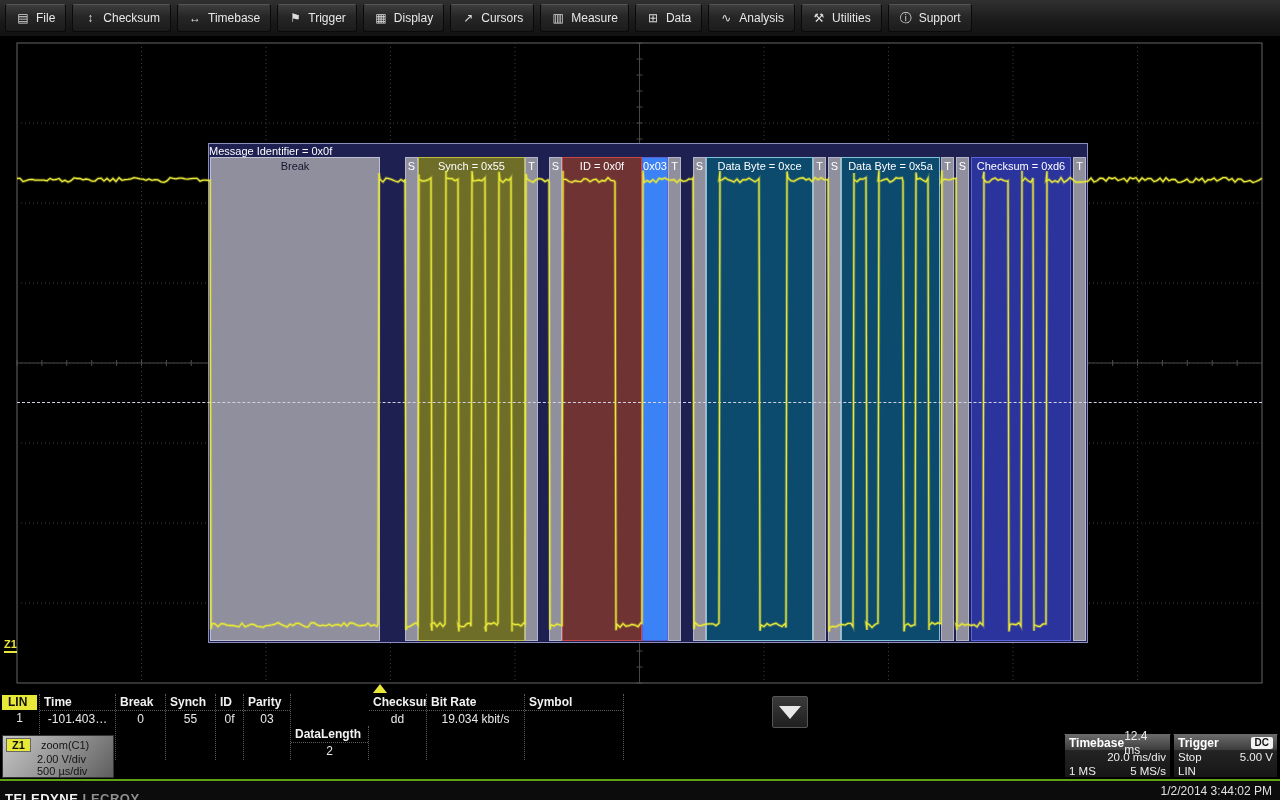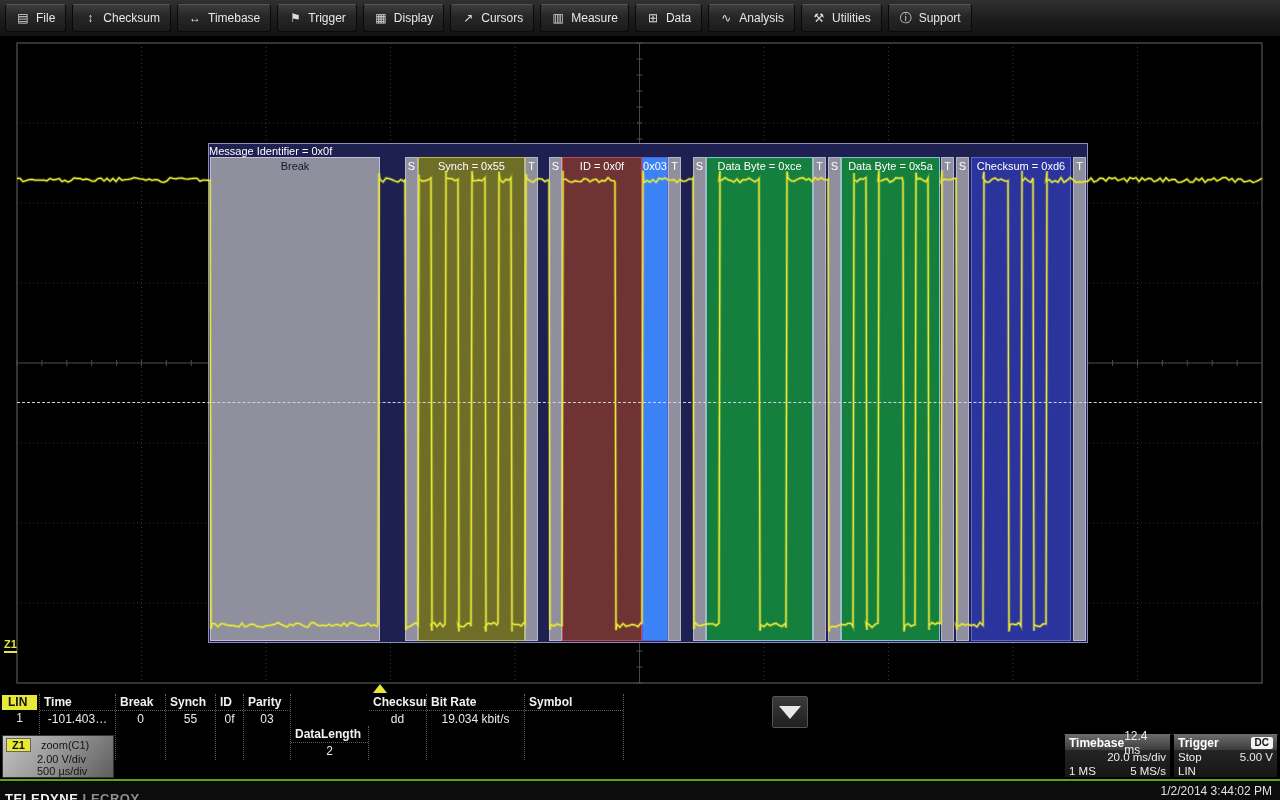--- a/index.html
+++ b/index.html
@@ -23,21 +23,21 @@
     font-size:11px;line-height:14px;}
   .seg{position:absolute;box-sizing:border-box;top:121px;height:484px;border:1px solid transparent;}
   .seg .seg-label{position:absolute;left:0;right:0;top:1px;height:14px;line-height:14px;text-align:center;
     font-size:11px;color:#fff;white-space:nowrap;overflow:hidden;}
   .seg-break{background:#8f8f9e;border-color:#c0c0d2;}
   .seg-break .seg-label{color:#15152e;}
   .seg-st{background:#8f8f9e;border-color:#b5b5c8;}
   .seg-synch{background:#6e6e29;border-color:#bcbc3e;}
   .seg-id{background:#6f3333;border-color:#c84848;}
   .seg-parity{background:#3b82f6;border-color:#5863d8;}
-  .seg-data{background:#15803d;border-color:#82c2d4;}
+  .seg-data{background:#0c4a6e;border-color:#82c2d4;}
   .seg-checksum{background:#2b339c;border-color:#5a64dd;}
   #zlevel{position:absolute;left:17px;width:1245px;top:366px;height:0;
     border-top:1px dashed #d2d2e2;}
   #z1-label{position:absolute;left:4px;top:602px;color:#e8e838;font-size:11px;font-weight:bold;
     border-bottom:2px solid #e8e838;padding-bottom:1px;}
   #trig-marker{position:absolute;left:373px;top:648px;width:0;height:0;
     border-left:7px solid transparent;border-right:7px solid transparent;border-bottom:9px solid #e8e838;}
 
   
   #dtable{position:absolute;left:0;top:694px;width:806px;height:34px;font-size:12px;}

